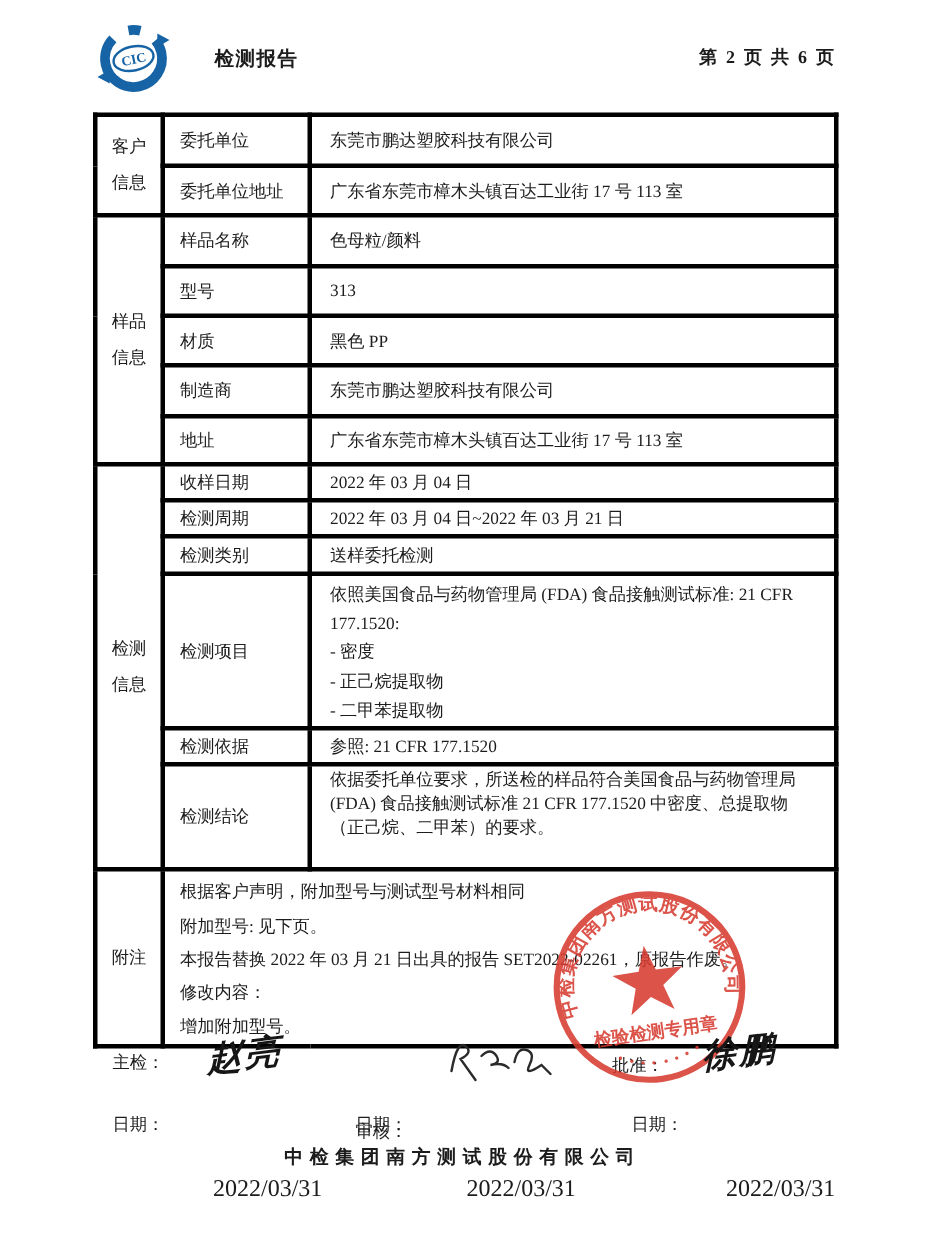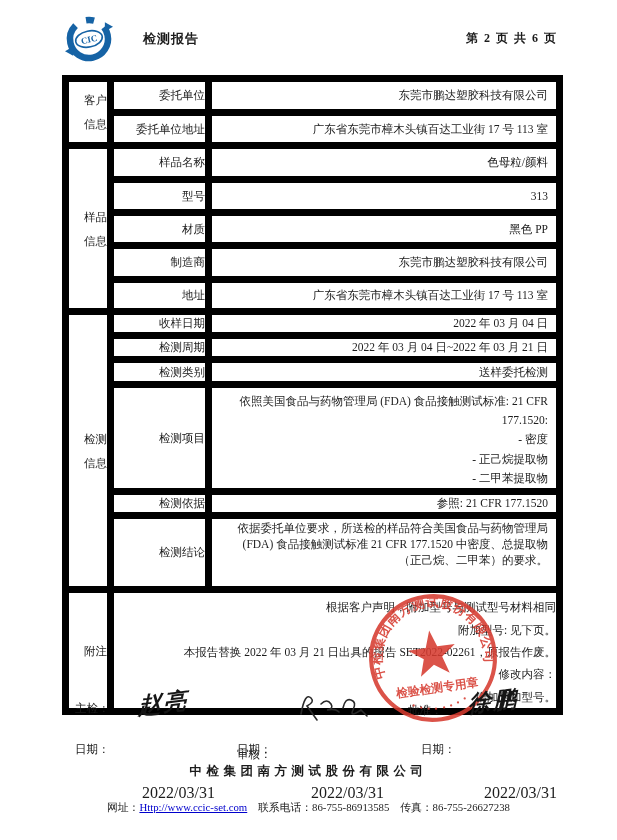--- a/index.html
+++ b/index.html
@@ -8,21 +8,21 @@
   #page { position:relative; width:617px; height:840px; background:#fff; overflow:hidden; }
 
   
   .logo { position:absolute; left:63px; top:14px; width:52px; height:50px; }
   .hdr-title { position:absolute; left:143px; top:30px; font-size:13px; font-weight:bold; letter-spacing:1px; }
   .hdr-no { position:absolute; left:236px; top:30px; font-size:12px; font-weight:bold; }
   .hdr-page { position:absolute; left:466px; top:30px; font-size:12px; font-weight:bold; letter-spacing:1.5px; }
 
   
   table.report { position:absolute; left:62px; top:75px; width:494px; border-collapse:collapse; table-layout:fixed; font-size:11.5px; }
-  table.report td { border:7px solid #000000; vertical-align:middle; overflow:hidden;text-align:right; }
+  table.report td { border:3px solid #000000; vertical-align:middle; overflow:hidden; }
   table.report { border:1.5px solid #5a5a5a; }
   td.cat { text-align:center; white-space:pre-line; line-height:24px; }
   td.lbl { padding-left:10px; }
   td.val { padding-left:12px; padding-right:8px; }
   td.pre { white-space:pre-line; }
   td.top { vertical-align:top; padding-top:4px; line-height:19.2px; }
   td.concl { line-height:15.8px; padding-top:2px; padding-bottom:18px; }
   td.note { vertical-align:top; padding-top:3px; padding-left:10px; line-height:22.3px; white-space:pre-line; }
   tr.h34{height:34px} tr.h33{height:33px} tr.h32{height:32px}
   tr.h24{height:24px} tr.h25{height:25px} tr.h96{height:96px}
@@ -178,15 +178,14 @@
   <div class="handsig" style="left:468px; top:686px;">徐鹏</div>
 
   <div class="date-label" style="left:75px; top:742px;">日期：</div>
   <div class="date-val" style="left:142px; top:741px;">2022/03/31</div>
   <div class="date-label" style="left:237px; top:742px;">日期：</div>
   <div class="date-val" style="left:311px; top:741px;">2022/03/31</div>
   <div class="date-label" style="left:421px; top:742px;">日期：</div>
   <div class="date-val" style="left:484px; top:741px;">2022/03/31</div>
 
   <div class="foot-company">中检集团南方测试股份有限公司</div>
-  <div class="foot-web"><span>网址：</span><a href="#">Http://www.ccic-set.com</a><span>　联系电话：86-755-86913585　传真：86-755-26627238</span></div>
 
 </div>
 
 </body></html>

